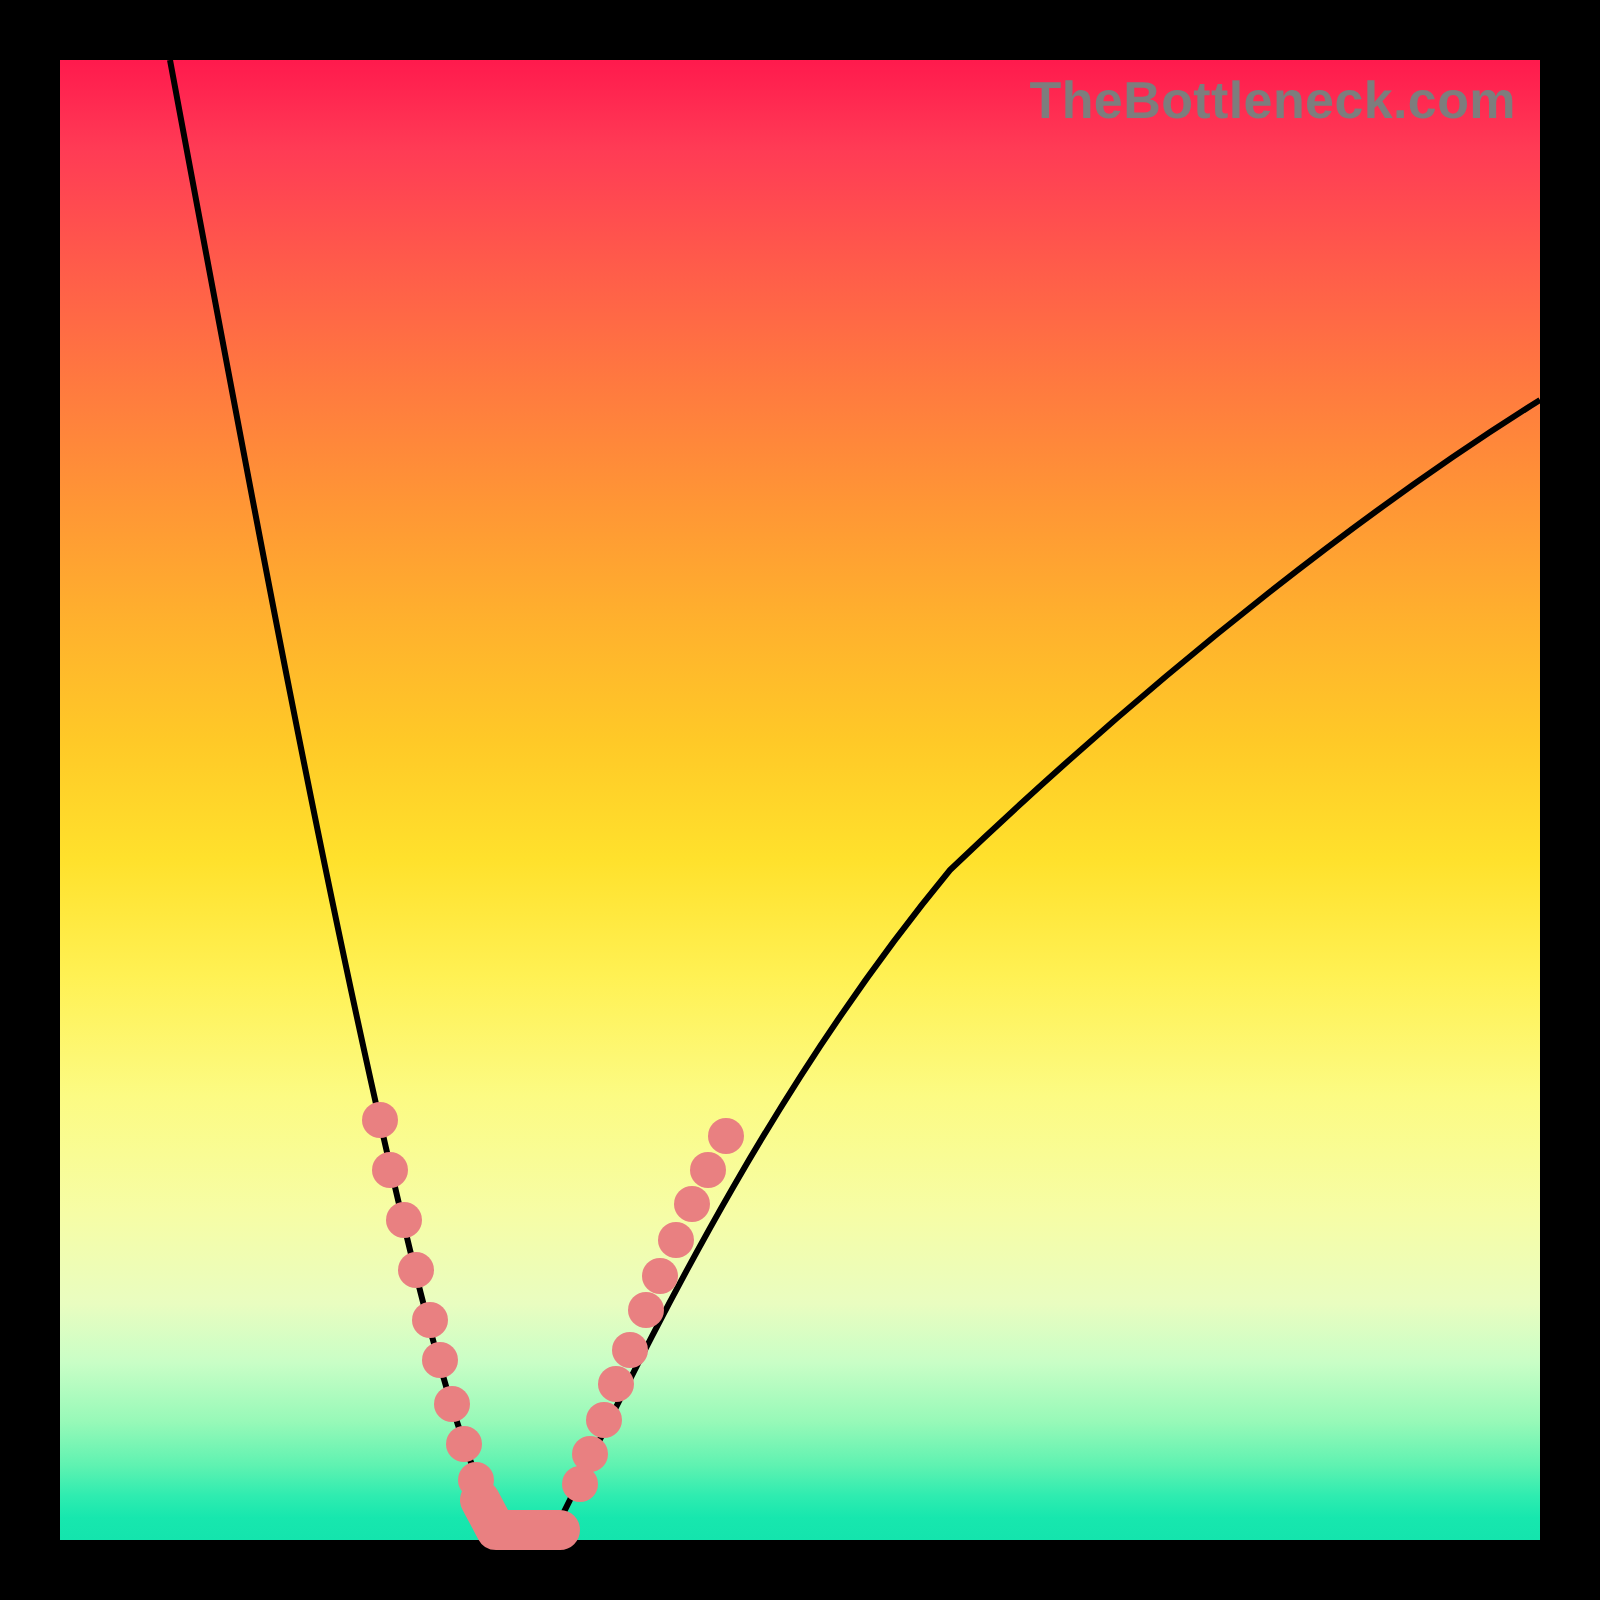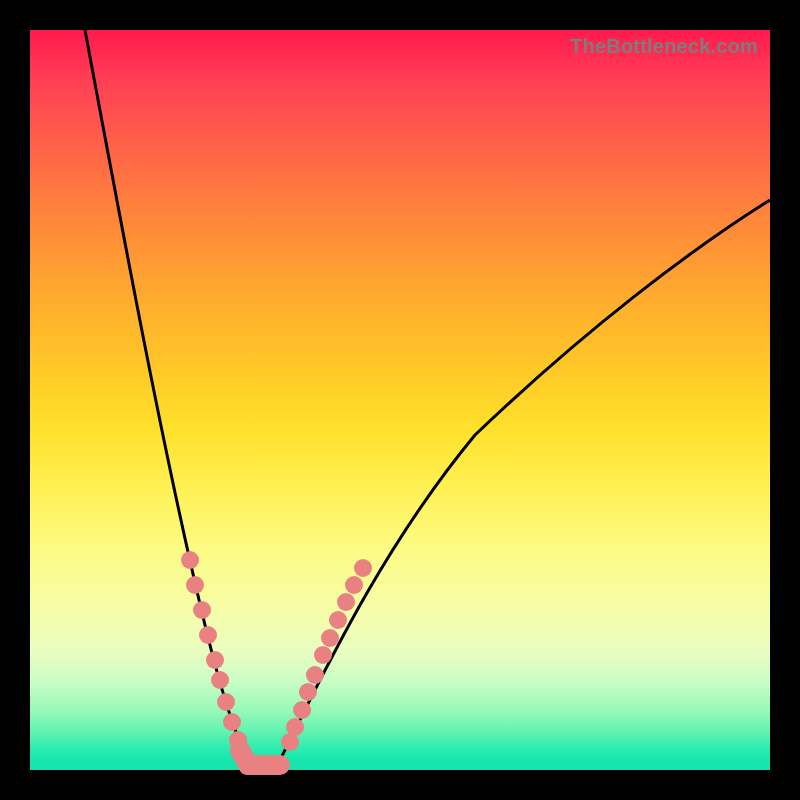--- a/index.html
+++ b/index.html
@@ -45,21 +45,21 @@
       #2fecb0 97%,
       #17e7ae 98.5%,
       #14e4ad 100%
     );
   }
   .watermark {
     position: absolute;
     top: 5px;
     right: 12px;
     color: #7d7d7d;
-    font-size: 20px;
+    font-size: 26px;
     font-weight: 600;
     letter-spacing: 0.2px;
     user-select: none;
   }
   svg.curve {
     position: absolute;
     left: 0;
     top: 0;
     width: 740px;
     height: 740px;

